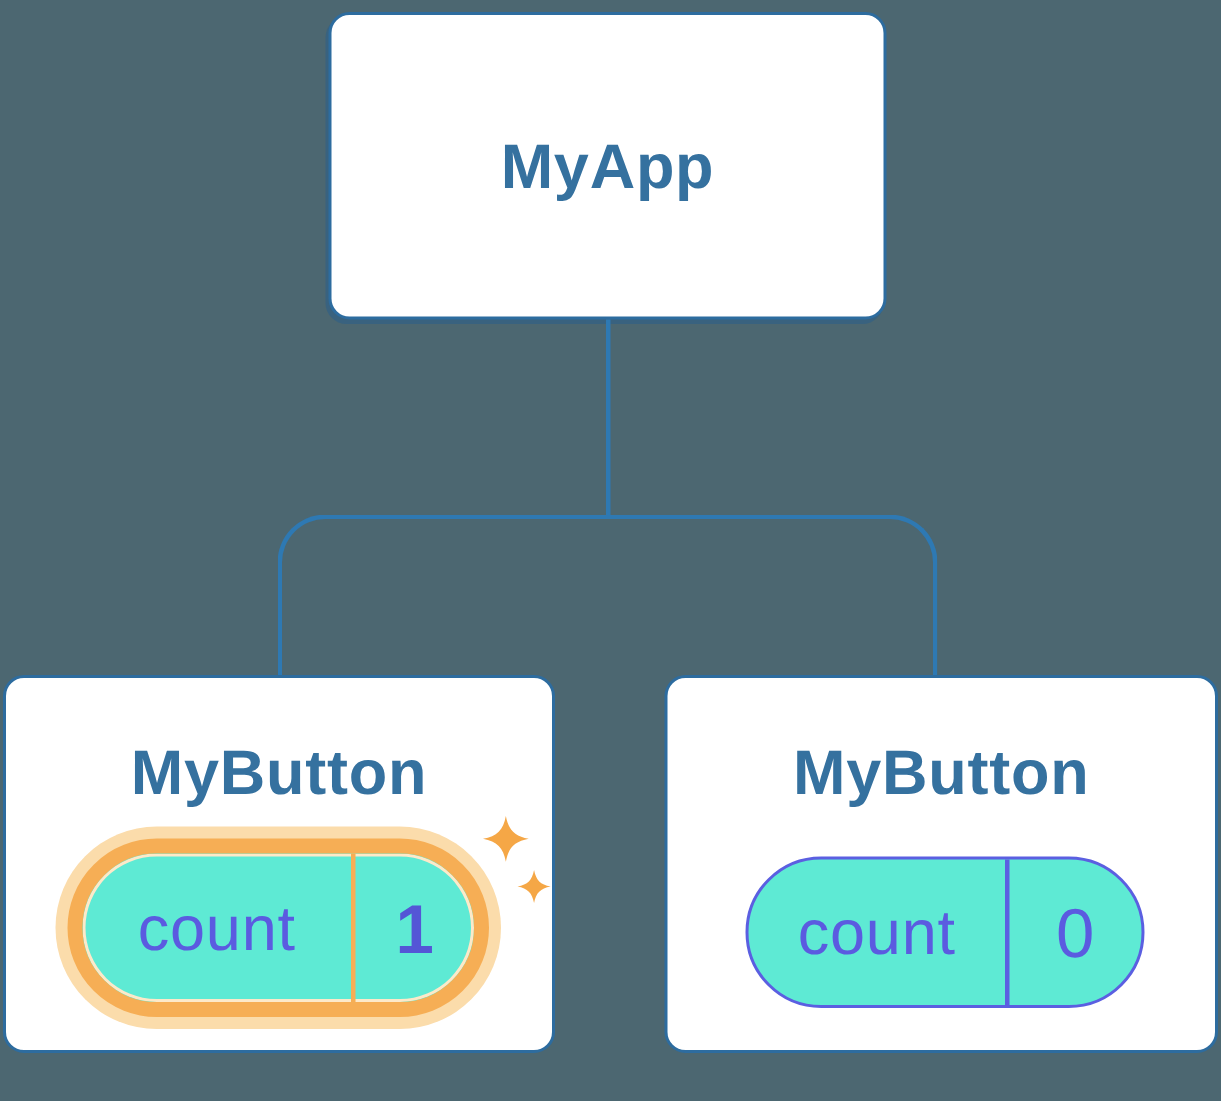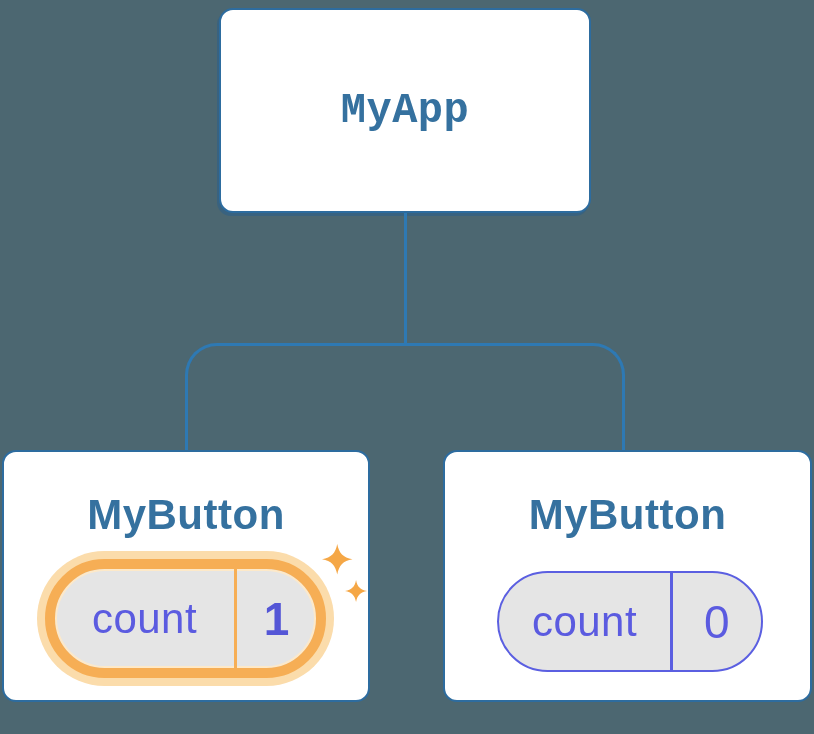--- a/index.html
+++ b/index.html
@@ -13,41 +13,41 @@
   body{font-family:"Liberation Sans",sans-serif;}
   .stage{
     position:relative;width:814px;height:734px;background:var(--bg);overflow:hidden;
   }
   .card{
     position:absolute;background:var(--card-bg);
     border:2.5px solid var(--card-border);border-radius:14px;
   }
   .card-root{left:219px;top:8px;width:372px;height:205px;
     display:flex;align-items:center;justify-content:center;
-    box-shadow:-2px 3px 0 0 rgba(41,95,138,0.55);font-family:Liberation Mono, monospace;}
+    box-shadow:-2px 3px 0 0 rgba(41,95,138,0.55);}
   .node-title{
     color:var(--node-label);font-size:42px;font-weight:700;letter-spacing:.5px;
     text-align:center;line-height:1;
   }
   .stem{
     position:absolute;left:404px;top:213px;width:3px;height:132px;background:var(--connector);
   }
   .branch{
     position:absolute;left:185px;top:343px;width:440px;height:129px;
     border-top:3px solid var(--connector);
     border-left:3px solid var(--connector);
     border-right:3px solid var(--connector);
     border-radius:32px 32px 0 0;
   }
   .card-child{top:450px;width:368px;height:252px;}
   .card-child .node-title{position:absolute;left:0;right:0;top:42px;}
   .card-child-left{left:2px;}
   .card-child-right{left:443px;width:369px;}
   .pill{
-    position:absolute;display:flex;align-items:stretch;background:#e5e5e5;
+    position:absolute;display:flex;align-items:stretch;background:#5eead4;
   }
   .pill-highlighted{
     left:41px;top:107px;width:281px;height:119px;
     border:10px solid var(--highlight-orange);border-radius:70px;
     box-shadow:0 0 0 8px var(--highlight-glow), inset 0 0 0 2px #FDE9C9;
   }
   .pill-normal{
     left:52px;top:119px;width:266px;height:101px;
     border:2.5px solid var(--pill-border);border-radius:60px;
   }

